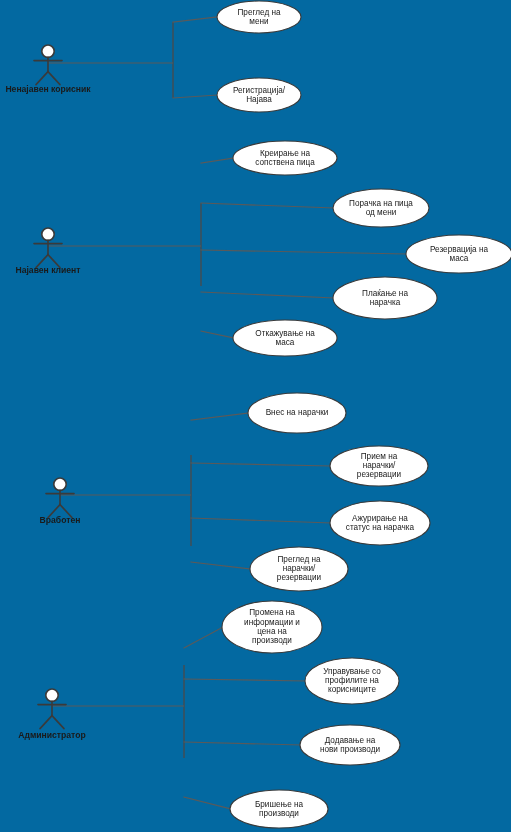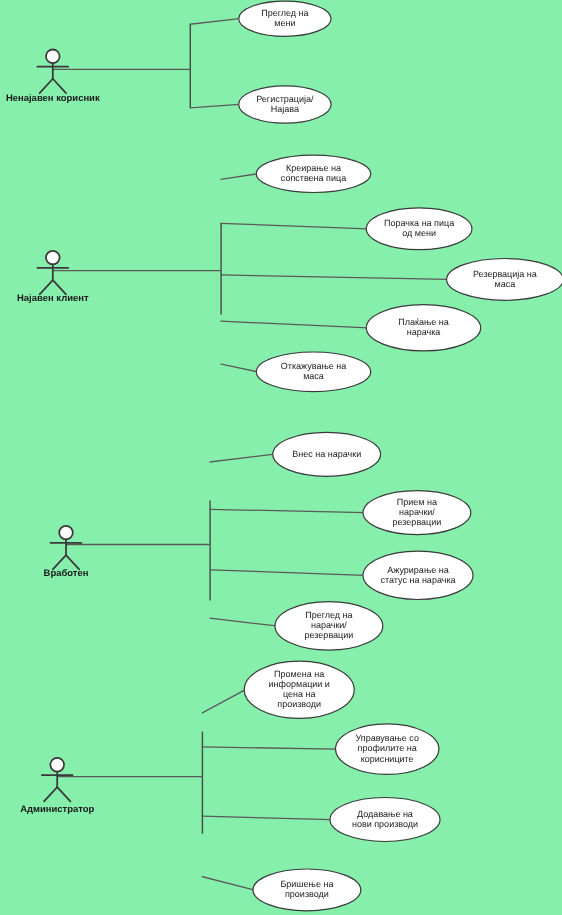--- a/index.html
+++ b/index.html
@@ -10,21 +10,21 @@
   body {
     width: 511px;
     height: 832px;
     font-family: "Liberation Sans", sans-serif;
     overflow: hidden;
   }
   #diagram-root {
     position: relative;
     width: 511px;
     height: 832px;
-    background: #86efac;
+    background: #0369a1;
   }
   svg.diagram {
     display: block;
     width: 511px;
     height: 832px;
   }
   .ellipse-shape {
     fill: #ffffff;
     stroke: #3a3a3a;
     stroke-width: 1.1;

